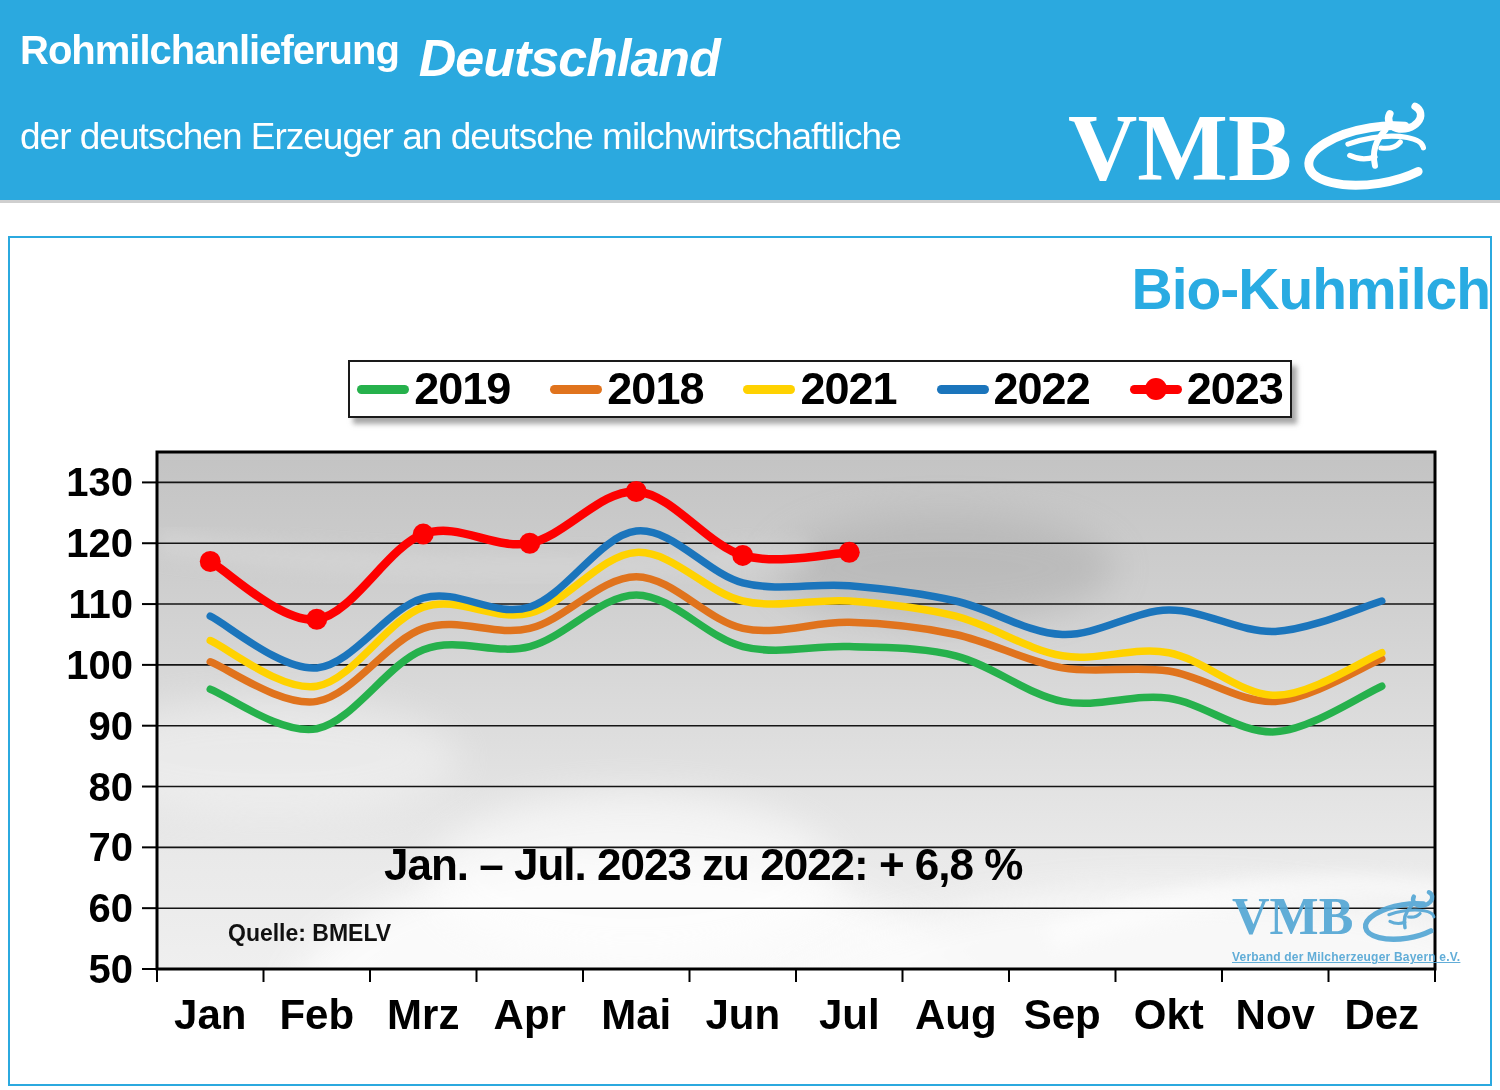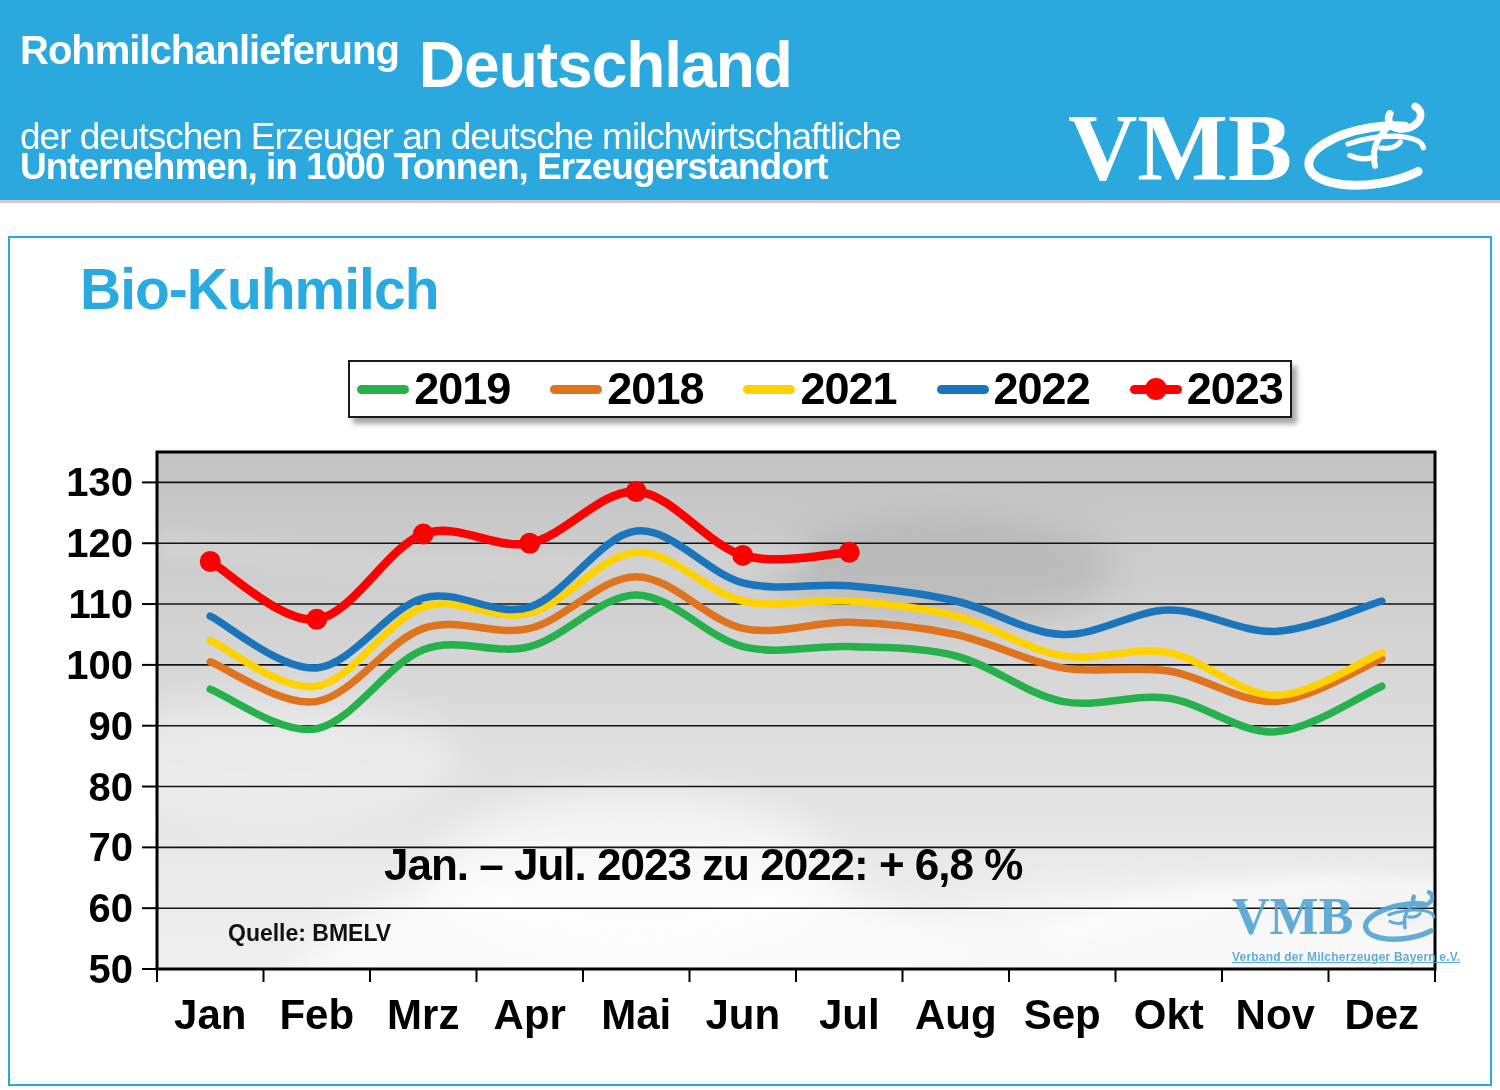--- a/index.html
+++ b/index.html
@@ -4,31 +4,31 @@
 <style>
   html,body{margin:0;padding:0;background:#fff;}
   .page{position:relative;width:1500px;height:1090px;overflow:hidden;
         font-family:"Liberation Sans",sans-serif;}
 
   
   .band{position:absolute;left:0;top:0;width:1500px;height:200px;
         background:#2ba9df;border-bottom:3px solid #cfcfcf;color:#fff;}
   .h-row{position:absolute;left:20px;top:28px;display:flex;align-items:flex-start;gap:20px;white-space:nowrap;}
   .h-small{font-size:40px;font-weight:bold;letter-spacing:-1px;}
-  .h-large{font-size:64px;font-weight:bold;letter-spacing:-1px;}
+  .h-large{font-size:52px;font-weight:bold;letter-spacing:-1px;font-style:italic;}
   .h-sub1{position:absolute;left:20px;top:116px;font-size:37px;font-weight:normal;letter-spacing:-1px;white-space:nowrap;}
   .h-sub2{position:absolute;left:20px;top:146px;font-size:37px;font-weight:bold;letter-spacing:-1px;white-space:nowrap;}
   .logo-top{position:absolute;left:1068px;top:96px;display:flex;align-items:center;gap:8px;color:#fff;}
   .logo-top .logo-text{font-family:"Liberation Serif",serif;font-weight:700;font-size:96px;line-height:1;}
   .swirl{display:block;}
 
   
   .card{position:absolute;left:8px;top:236px;width:1480px;height:846px;
         background:#fff;border:2px solid #2aa7dd;}
-  .chart-title{position:absolute;left:70px;right:0;top:18px;margin:0;text-align:left;
+  .chart-title{position:absolute;left:70px;right:0;top:18px;margin:0;text-align:right;
         font-size:57px;font-weight:bold;letter-spacing:-1px;color:#29abe2;}
   .legend{position:absolute;left:338px;top:122px;width:944px;height:58px;box-sizing:border-box;
         background:#fff;border:2px solid #1a1a1a;box-shadow:5px 6px 5px rgba(110,110,110,.6);
         display:flex;align-items:center;justify-content:center;gap:40px;}
   .legend-item{display:flex;align-items:center;gap:5px;}
   .legend-label{font-size:45px;font-weight:bold;color:#000;letter-spacing:-1px;}
   .swatch{position:relative;width:52px;height:9px;border-radius:5px;display:inline-block;}
   .swatch .dot{position:absolute;left:50%;top:50%;width:22px;height:22px;border-radius:50%;
         transform:translate(-50%,-50%);}
   #plot{position:absolute;left:0;top:0;}
@@ -44,21 +44,20 @@
 <body>
 
 <div class="page">
 
   <header class="band" style="background: rgb(43, 169, 223);">
     <div class="h-row">
       <span class="h-small">Rohmilchanlieferung</span>
       <span class="h-large">Deutschland</span>
     </div>
     <div class="h-sub1">der deutschen Erzeuger an deutsche milchwirtschaftliche</div>
-    <div class="h-sub2">Unternehmen, in 1000 Tonnen, Erzeugerstandort</div>
 
     <div class="logo-top">
       <span class="logo-text">VMB</span>
       <svg class="swirl" width="150" height="104" viewBox="0 0 100 70">
         <g fill="none" stroke="currentColor" stroke-linecap="round">
           <g transform="rotate(-9 50 40)">
             <ellipse cx="50" cy="40" rx="45" ry="19" stroke-width="6" stroke-dasharray="155 60" stroke-dashoffset="-25"></ellipse>
             <ellipse cx="50" cy="40" rx="33" ry="12" stroke-width="3.5" stroke-dasharray="55 150" stroke-dashoffset="-95"></ellipse>
           </g>
           <path d="M50 47 C48 38 50 30 57 23" stroke-width="4"></path>

